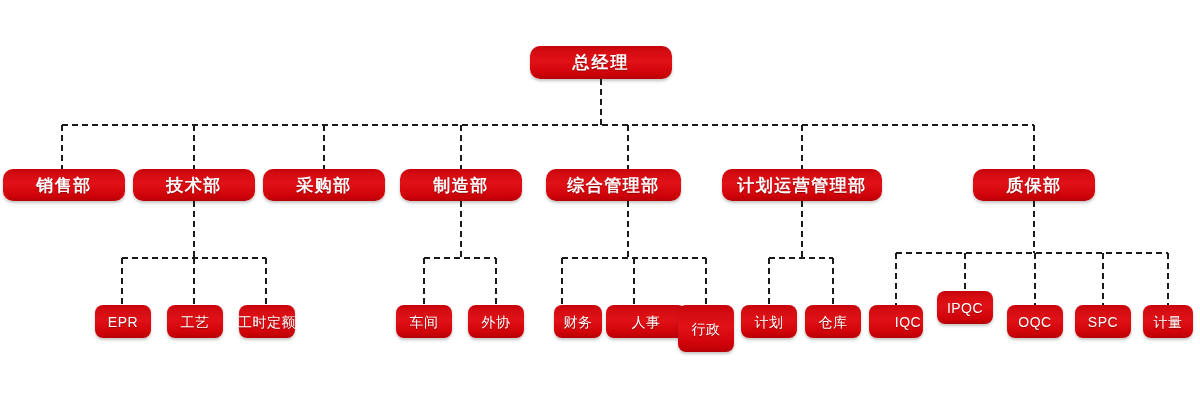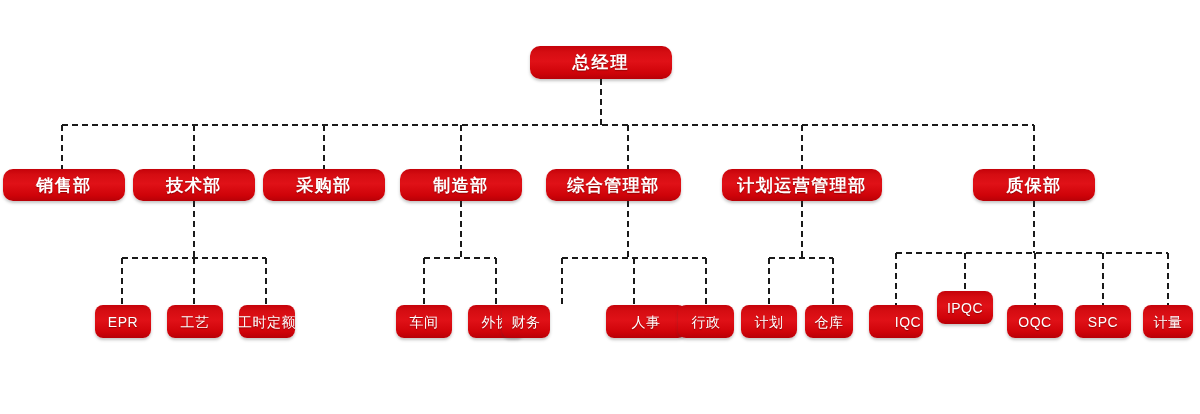--- a/index.html
+++ b/index.html
@@ -146,33 +146,33 @@
       </div>
       <div class="node tier3" style="left: 239px; top: 305px; width: 56px; height: 33px;">
         <span class="node-label">工时定额</span>
       </div>
       <div class="node tier3" style="left: 396px; top: 305px; width: 56px; height: 33px;">
         <span class="node-label">车间</span>
       </div>
       <div class="node tier3" style="left: 468px; top: 305px; width: 56px; height: 33px;">
         <span class="node-label">外协</span>
       </div>
-      <div class="node tier3" style="left: 502px; top: 305px; width: 48px; height: 33px;">
+      <div class="node tier3" style="left: 554px; top: 305px; width: 48px; height: 33px;">
         <span class="node-label">财务</span>
       </div>
       <div class="node tier3" style="left: 606px; top: 305px; width: 80px; height: 33px;">
         <span class="node-label">人事</span>
       </div>
-      <div class="node tier3" style="left: 678px; top: 305px; width: 56px; height: 33px;">
+      <div class="node tier3" style="left: 678px; top: 305px; width: 56px; height: 47px;">
         <span class="node-label">行政</span>
       </div>
       <div class="node tier3" style="left: 741px; top: 305px; width: 56px; height: 33px;">
         <span class="node-label">计划</span>
       </div>
-      <div class="node tier3" style="left: 805px; top: 305px; width: 48px; height: 33px;">
+      <div class="node tier3" style="left: 805px; top: 305px; width: 56px; height: 33px;">
         <span class="node-label">仓库</span>
       </div>
       <div class="node tier3" style="left: 869px; top: 305px; width: 54px; height: 33px; padding-left: 24px;">
         <span class="node-label">IQC</span>
       </div>
       <div class="node tier3" style="left: 937px; top: 291px; width: 56px; height: 33px;">
         <span class="node-label">IPQC</span>
       </div>
       <div class="node tier3" style="left: 1007px; top: 305px; width: 56px; height: 33px;">
         <span class="node-label">OQC</span>

